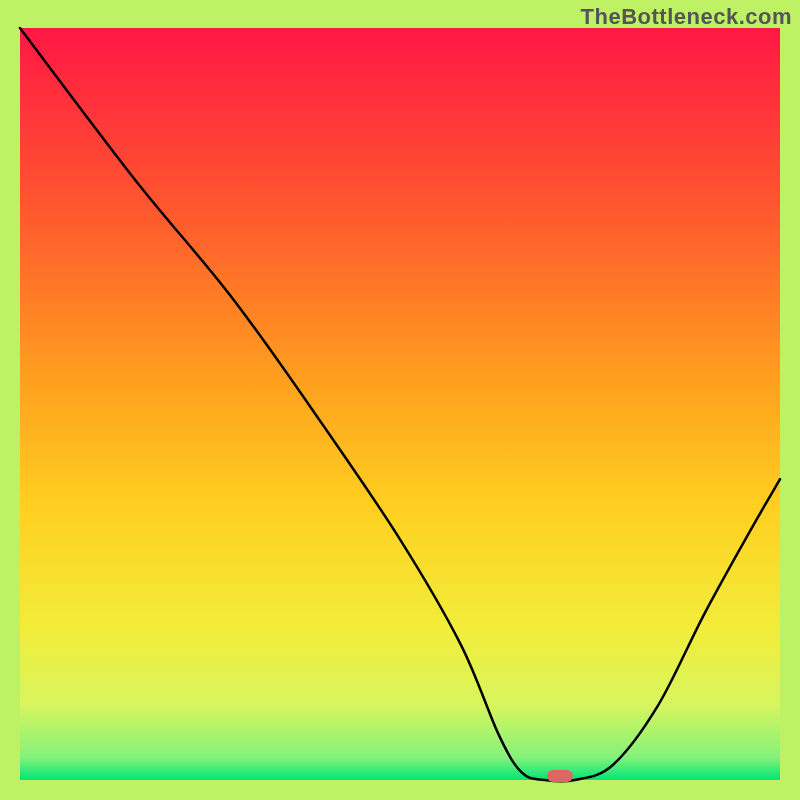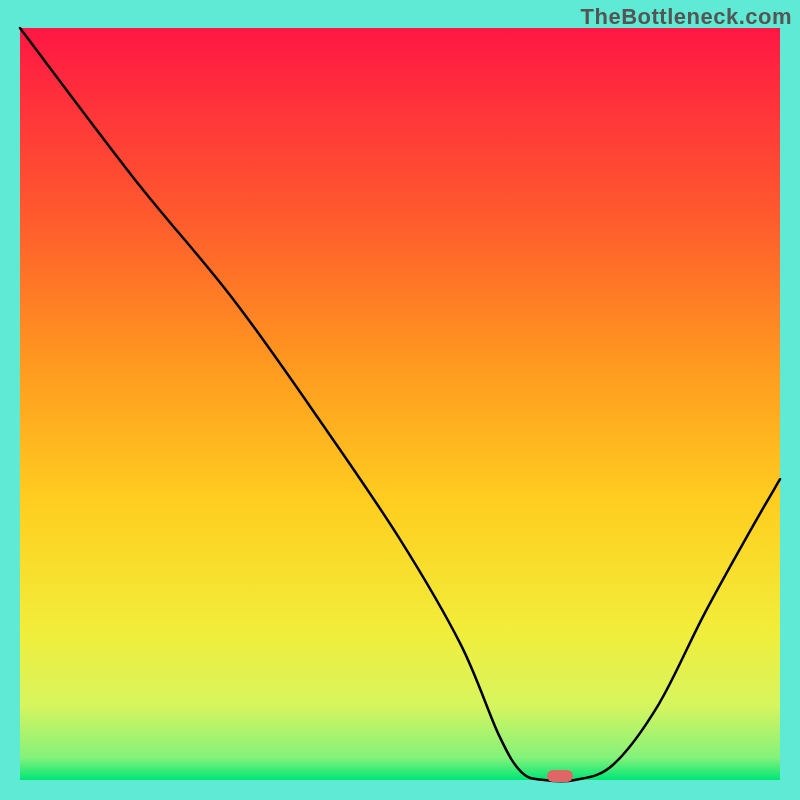--- a/index.html
+++ b/index.html
@@ -8,21 +8,21 @@
     width: 800px;
     height: 800px;
     background: #000;
     overflow: hidden;
     font-family: Arial, Helvetica, sans-serif;
   }
   .stage {
     position: relative;
     width: 800px;
     height: 800px;
-    background: #5eead4;
+    background: #bef264;
   }
   .watermark {
     position: absolute;
     top: 4px;
     right: 8px;
     color: #555;
     font-size: 22px;
     font-weight: 600;
     letter-spacing: 0.5px;
     user-select: none;

